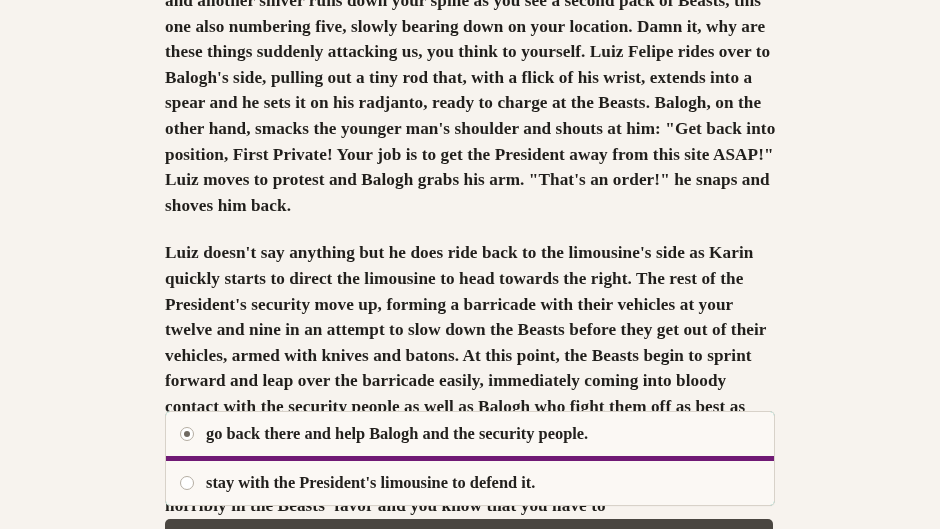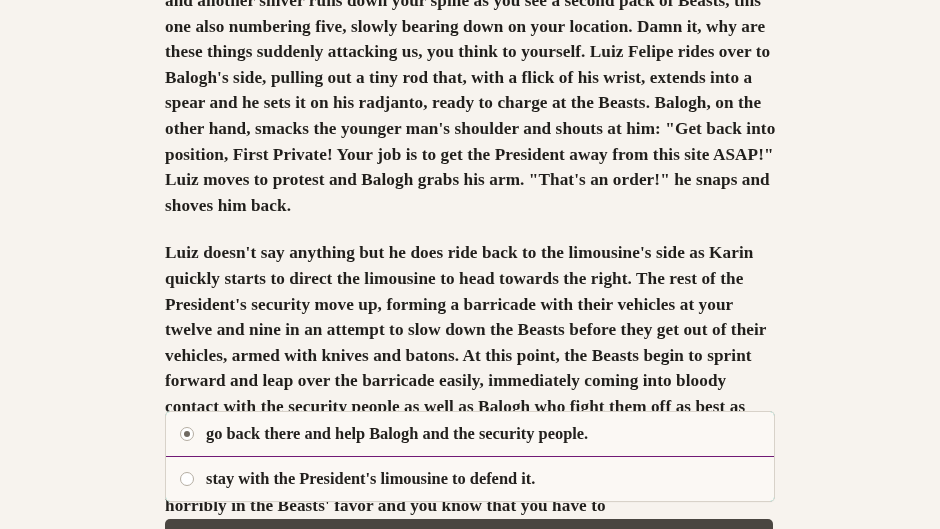--- a/index.html
+++ b/index.html
@@ -48,21 +48,21 @@
   }
   .choice {
     display: flex;
     align-items: center;
     height: 44px;
     padding: 0 14px;
     cursor: pointer;
     background: #fbf8f4;
   }
   .choice + .choice {
-    border-top: 1px solid #701a75;
+    border-top: 5px solid #701a75;
   }
   .radio {
     width: 14px;
     height: 14px;
     border-radius: 50%;
     border: 1px solid #b5aea3;
     background: #ffffff;
     margin-right: 12px;
     flex: 0 0 auto;
     position: relative;

